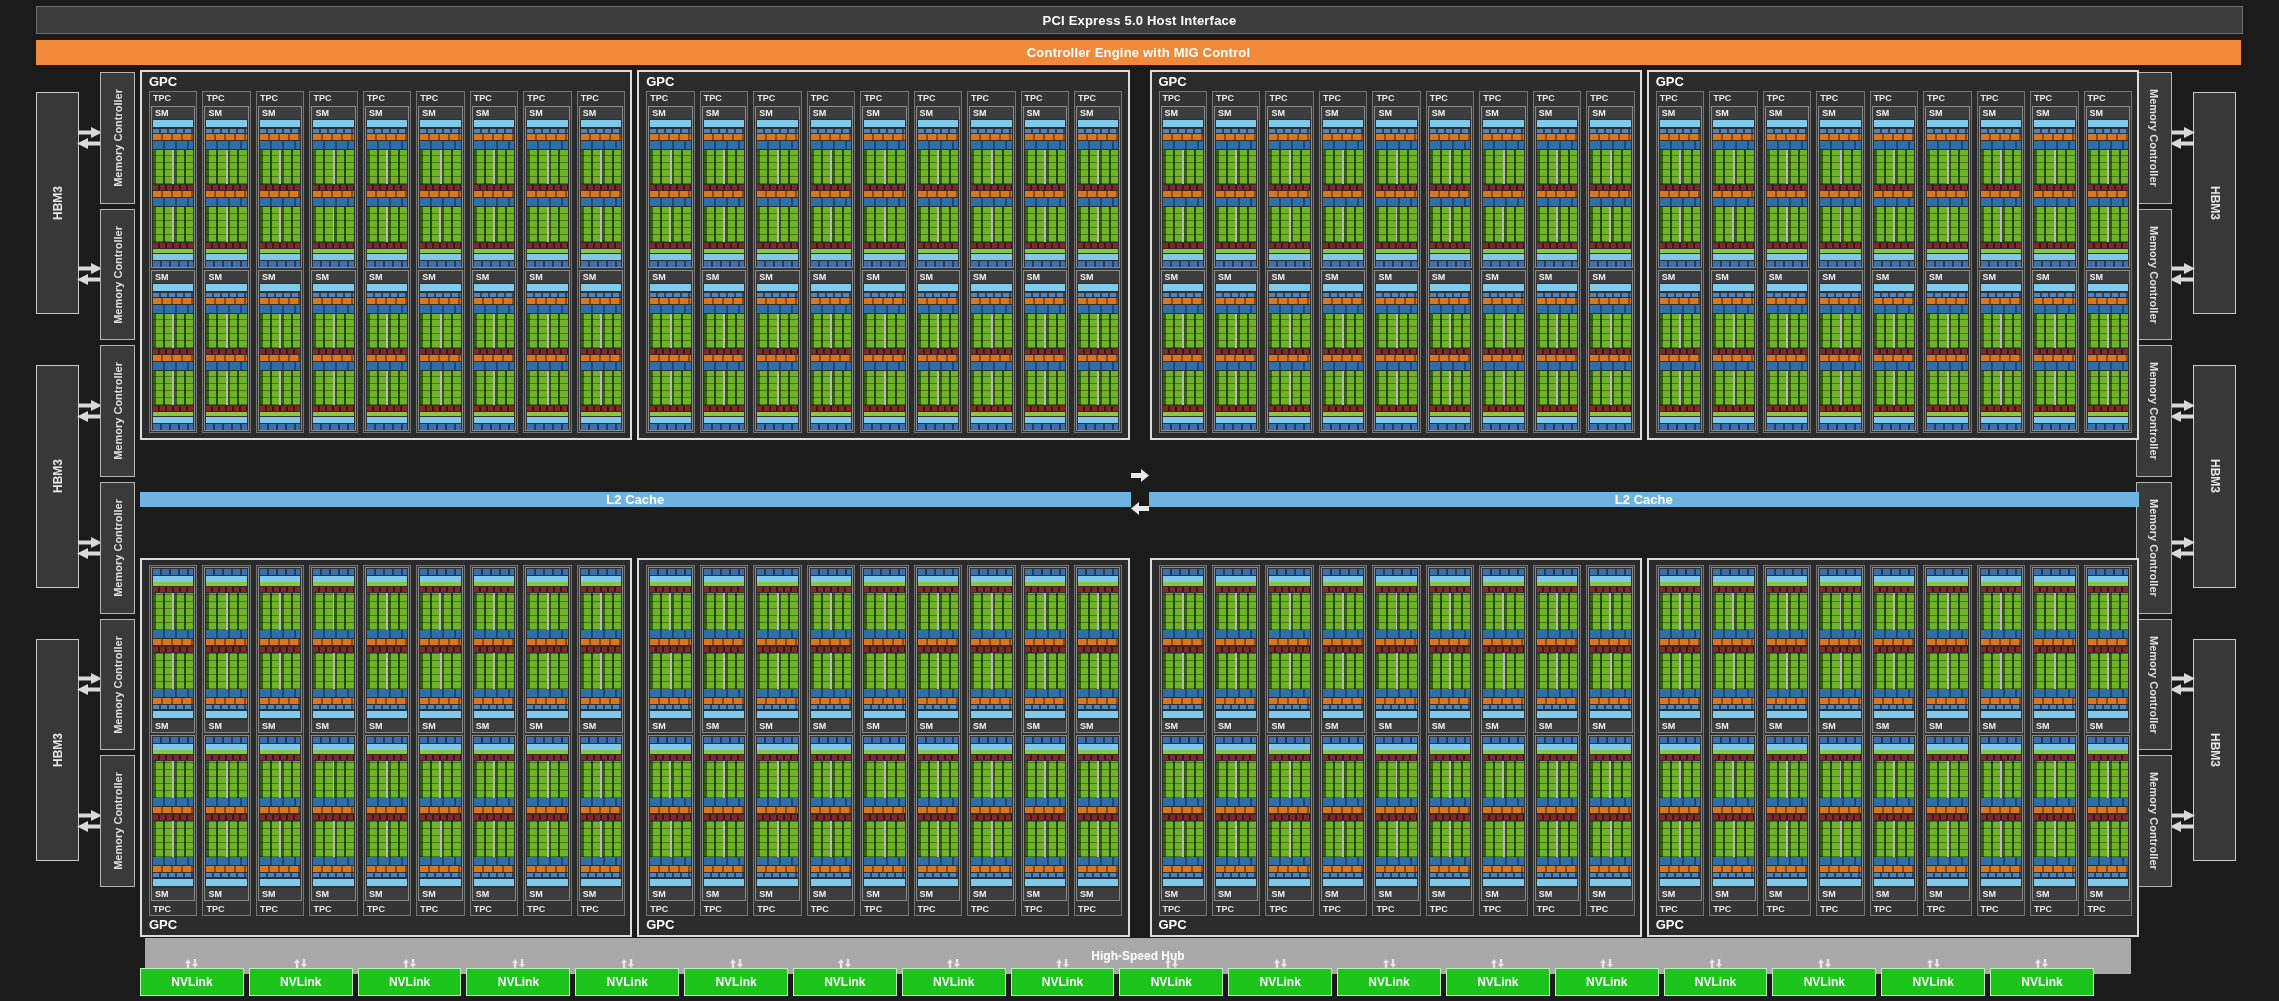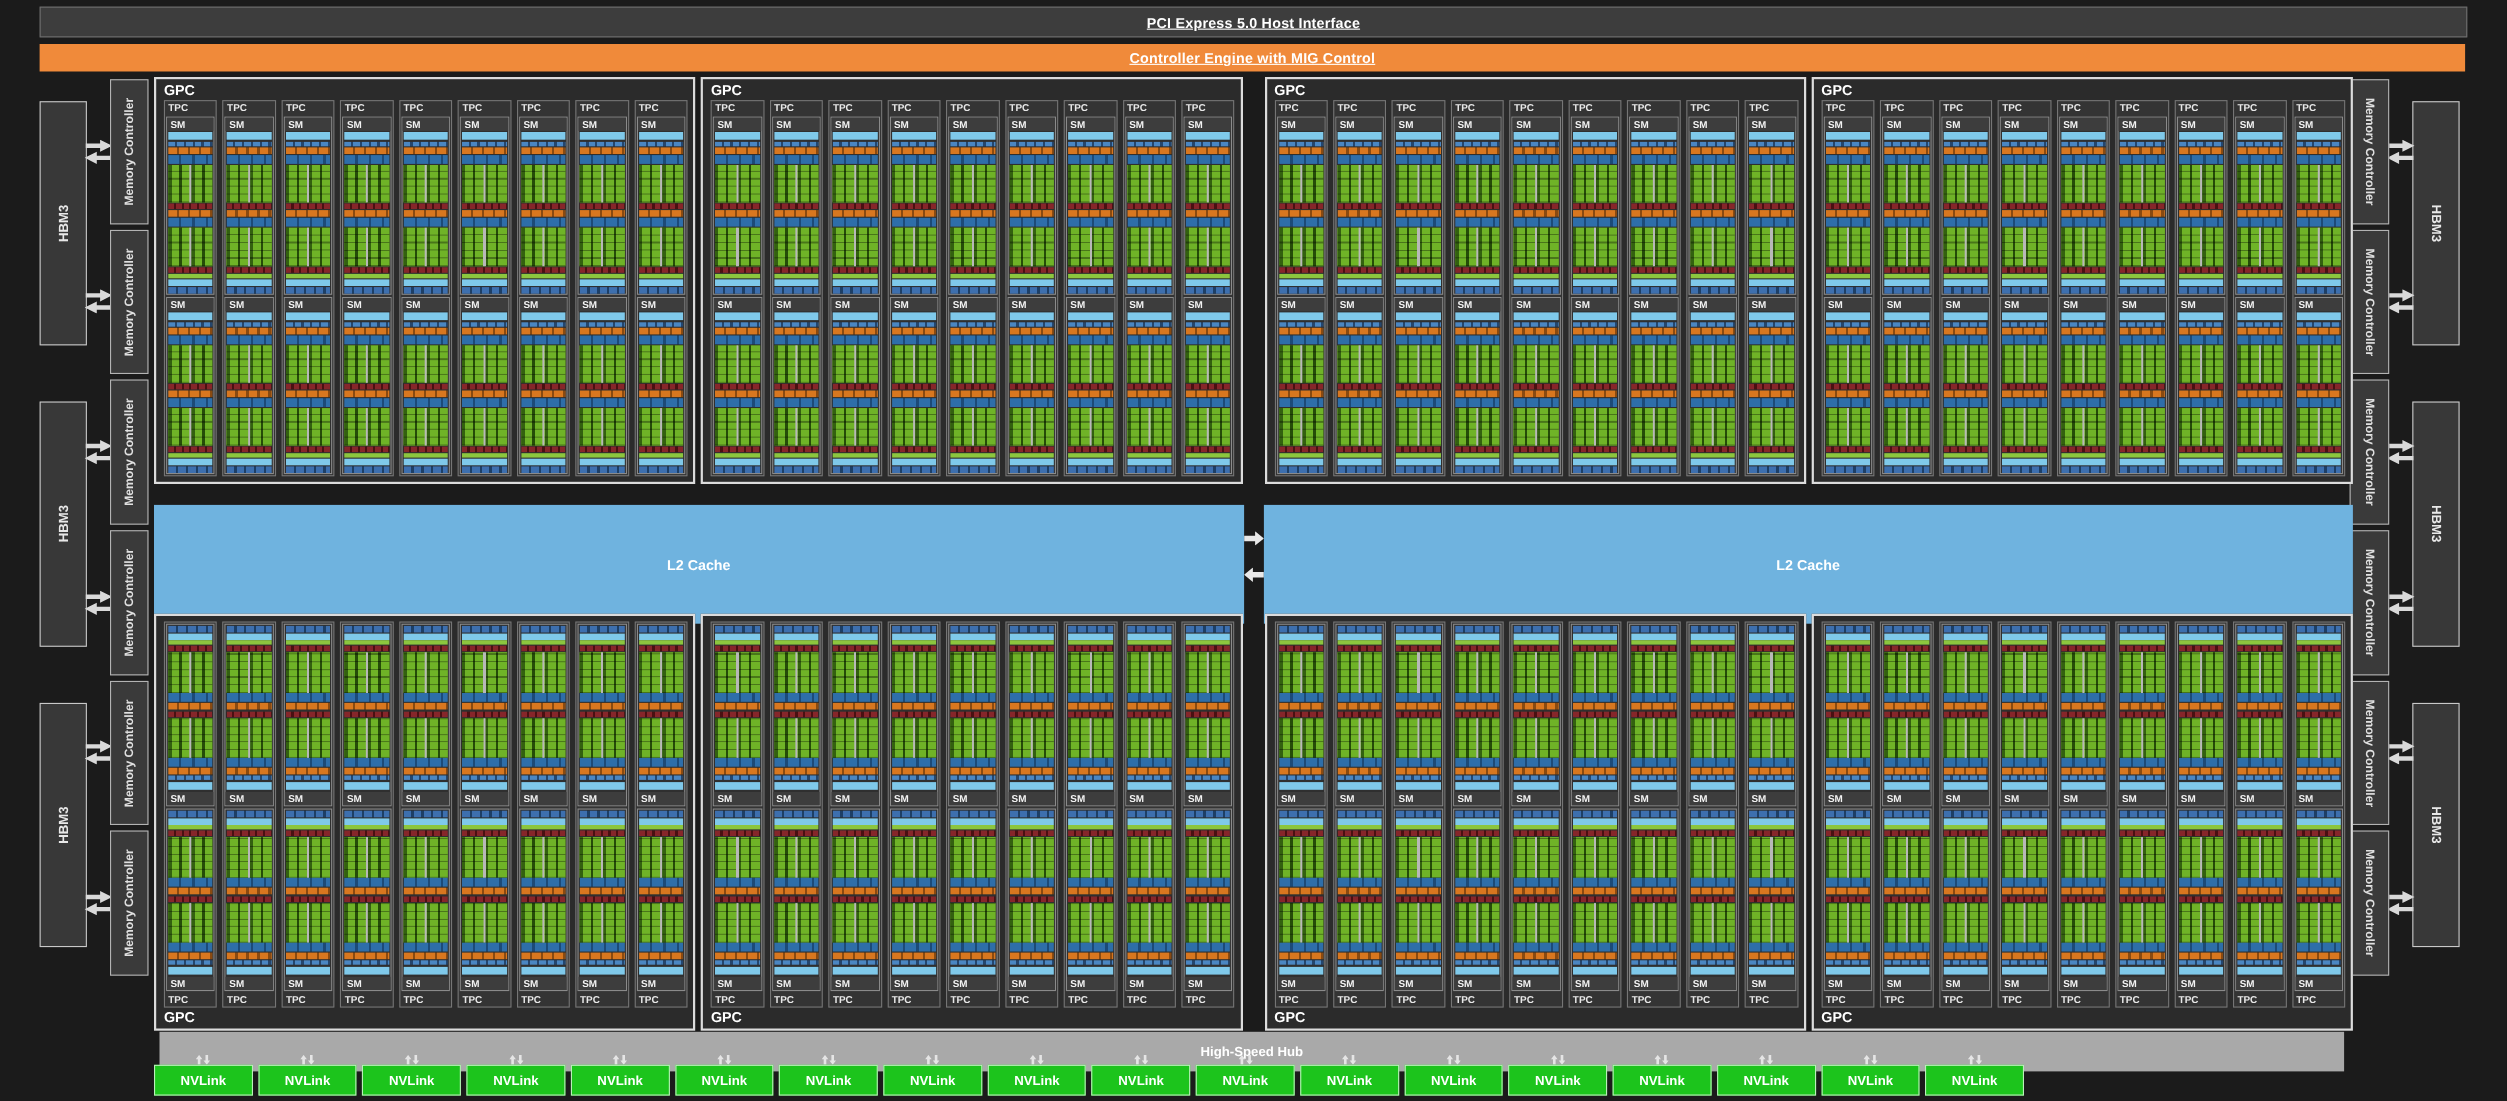--- a/index.html
+++ b/index.html
@@ -4,21 +4,21 @@
 <style>
   html,body{margin:0;padding:0;background:#111;}
   #canvas{
     position:relative;width:2279px;height:1001px;
     background:var(--background,#1b1b1b);
     font-family:"Liberation Sans",sans-serif;
     overflow:hidden;
   }
   
   .hbar{position:absolute;left:36px;width:2205px;display:flex;align-items:center;justify-content:center;
-        color:#fff;font-weight:bold;font-size:13px;letter-spacing:.2px;text-decoration:underline;}
+        color:#fff;font-weight:bold;font-size:13px;letter-spacing:.2px;}
   #pcie-bar{top:6px;height:26px;background:var(--bar-dark,#3d3d3d);border:1px solid #6e6e6e;}
   #gigathread-bar{top:40px;height:25px;background:var(--orange,#f08a3a);}
   
   .mem-col{position:absolute;top:72px;height:815px;display:grid;grid-auto-flow:row;row-gap:5px;}
   #mem-left{left:36px;grid-template-columns:43px 21px 35px;}
   #mem-right{left:2136px;grid-template-columns:36px 21px 43px;}
   .hbm{background:#383838;border:1px solid #c9c9c9;display:flex;align-items:center;justify-content:center;margin:20px 0 26px;}
   .mc{background:#3a3a3a;border:1px solid #b3b3b3;display:flex;align-items:center;justify-content:center;}
   .vtext-up{writing-mode:vertical-rl;transform:rotate(180deg);}
   .vtext-down{writing-mode:vertical-rl;}
@@ -51,28 +51,28 @@
   .lgreen{height:4px;margin:0 1px;background:#8cc63e;}
   .lblue2{height:6px;margin:1px 1px 0;background:#7fc9ea;}
   .segblue{height:6px;margin:1px 1px 0;background:repeating-linear-gradient(90deg,#3d6fae 0 7px,#1d3f66 7px 9px);}
   .core{flex:1 1 auto;min-height:18px;margin:0 1px;
     background:
       linear-gradient(90deg,transparent calc(50% - 1px),#b8b8b8 calc(50% - 1px),#b8b8b8 calc(50% + 1px),transparent calc(50% + 1px)),
       repeating-linear-gradient(0deg,rgba(0,0,0,.35) 0 1px,transparent 1px 7px),
       repeating-linear-gradient(90deg,#33610f 0 3px,#6fb327 3px 10px,#254c08 10px 12px,#6fb327 12px 21px);
     background-color:#5d9c1d;}
   
-  #l2-row{position:absolute;left:140px;width:1999px;top:459px;height:108px;display:flex;}
+  #l2-row{position:absolute;left:140px;width:1999px;top:445px;height:108px;display:flex;align-items:center;}
   .l2{flex:1;background:var(--l2-blue,#6fb3df);display:flex;align-items:center;justify-content:center;
       color:#fff;font-weight:bold;font-size:13px;}
   .l2-gap{width:18px;flex:0 0 auto;display:flex;flex-direction:column;align-items:center;justify-content:center;gap:20px;padding-bottom:14px;}
   
   #hub-bar{position:absolute;left:145px;width:1986px;top:938px;height:36px;background:var(--hub-gray,#a9a9a9);
            color:#fff;font-weight:bold;font-size:12px;display:flex;align-items:center;justify-content:center;}
-  #nvlink-row{position:absolute;left:140px;width:1700px;top:959px;height:37px;display:flex;gap:5px;}
+  #nvlink-row{position:absolute;left:140px;width:1954px;top:959px;height:37px;display:flex;gap:5px;}
   .nv-cell{flex:1;display:flex;flex-direction:column;align-items:center;min-width:0;}
   .nv-arrow{height:9px;flex:0 0 auto;line-height:0;}
   .nv-block{width:100%;flex:1;box-sizing:border-box;background:var(--nvlink-green,#1cc41c);border:1px solid #baf0ba;
             display:flex;align-items:center;justify-content:center;color:#fff;font-weight:bold;font-size:12px;}
 </style>
 </head>
 <body>
 
 <div id="canvas">
 

